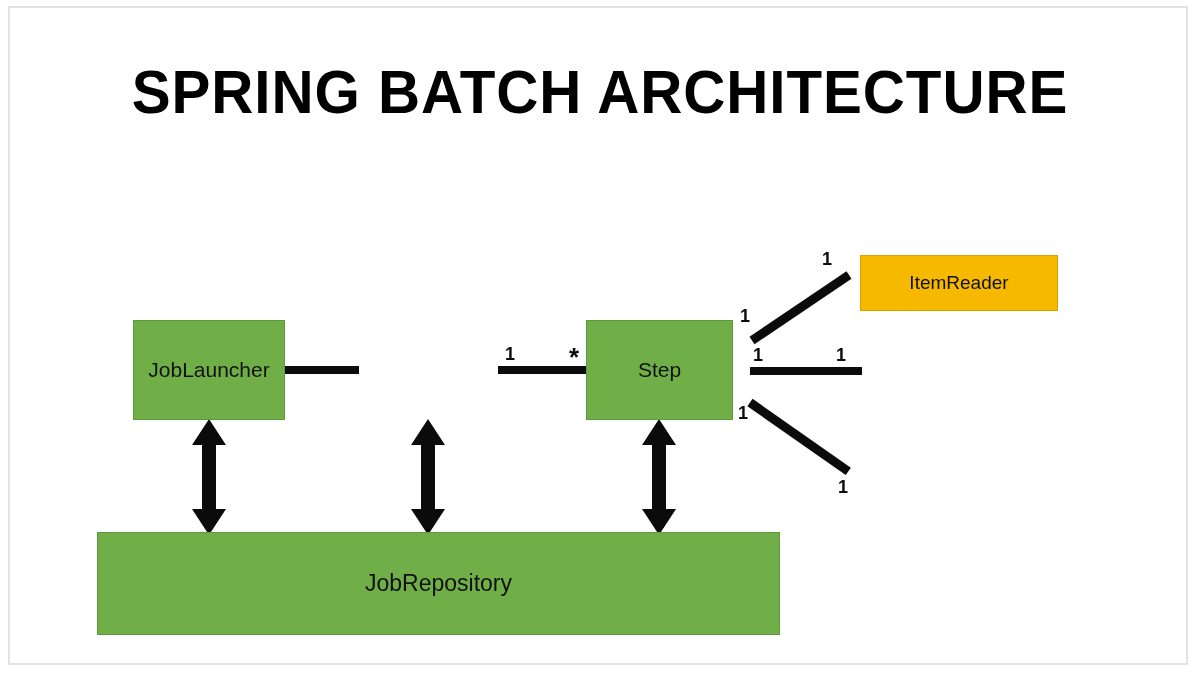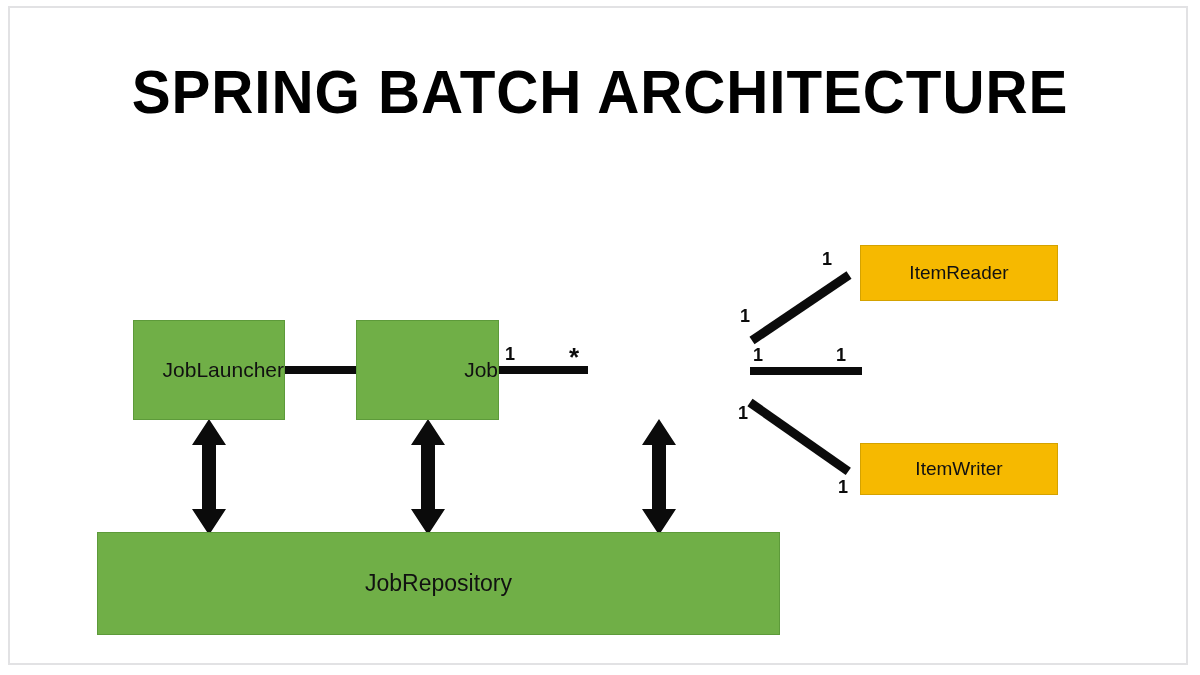--- a/index.html
+++ b/index.html
@@ -52,27 +52,27 @@
     justify-content: center;
     color: #111111;
     line-height: 1.05;
     text-align: center;
   }
   .node-green {
     background: #70AF47;
     border: 1px solid #5d9a3a;
     font-size: 21px;
     font-weight: normal;
-    justify-content: flex-end;
   }
   .node-orange {
     background: #F6B900;
     border: 1px solid #d4a200;
     font-size: 19px;
     font-weight: normal;
+    margin-top: 10px;
   }
   .node-repo {
     background: #70AF47;
     border: 1px solid #5d9a3a;
     font-size: 23px;
     font-weight: normal;
   }
   
   .conn-h {
     position: absolute;
@@ -157,31 +157,28 @@
   <div class="biarrow" style="left:641px; top:419px;">
     <svg width="36" height="116" viewBox="0 0 36 116">
       <polygon points="18,0 35,26 25,26 25,90 35,90 18,116 1,90 11,90 11,26 1,26" fill="#0b0b0b"></polygon>
     </svg>
   </div>
 
   <div class="node node-green" style="left:133px; top:320px; width:152px; height:100px;">
     <span>JobLauncher</span>
   </div>
 
-  <div class="node node-green" style="left:356px; top:320px; width:143px; height:100px;">
-    <span>Job</span>
+
+  <div class="node node-green" style="left:586px; top:320px; width:147px; height:100px;">
+    <span>Step</span>
   </div>
-
 
   <div class="node node-orange" style="left:860px; top:245px; width:198px; height:56px;">
     <span>ItemReader</span>
   </div>
 
 
-  <div class="node node-orange" style="left:860px; top:443px; width:198px; height:52px;">
-    <span>ItemWriter</span>
-  </div>
 
   <div class="node node-repo" style="left:97px; top:532px; width:683px; height:103px;">
     <span>JobRepository</span>
   </div>
 
 </div>
 
 </body></html>

